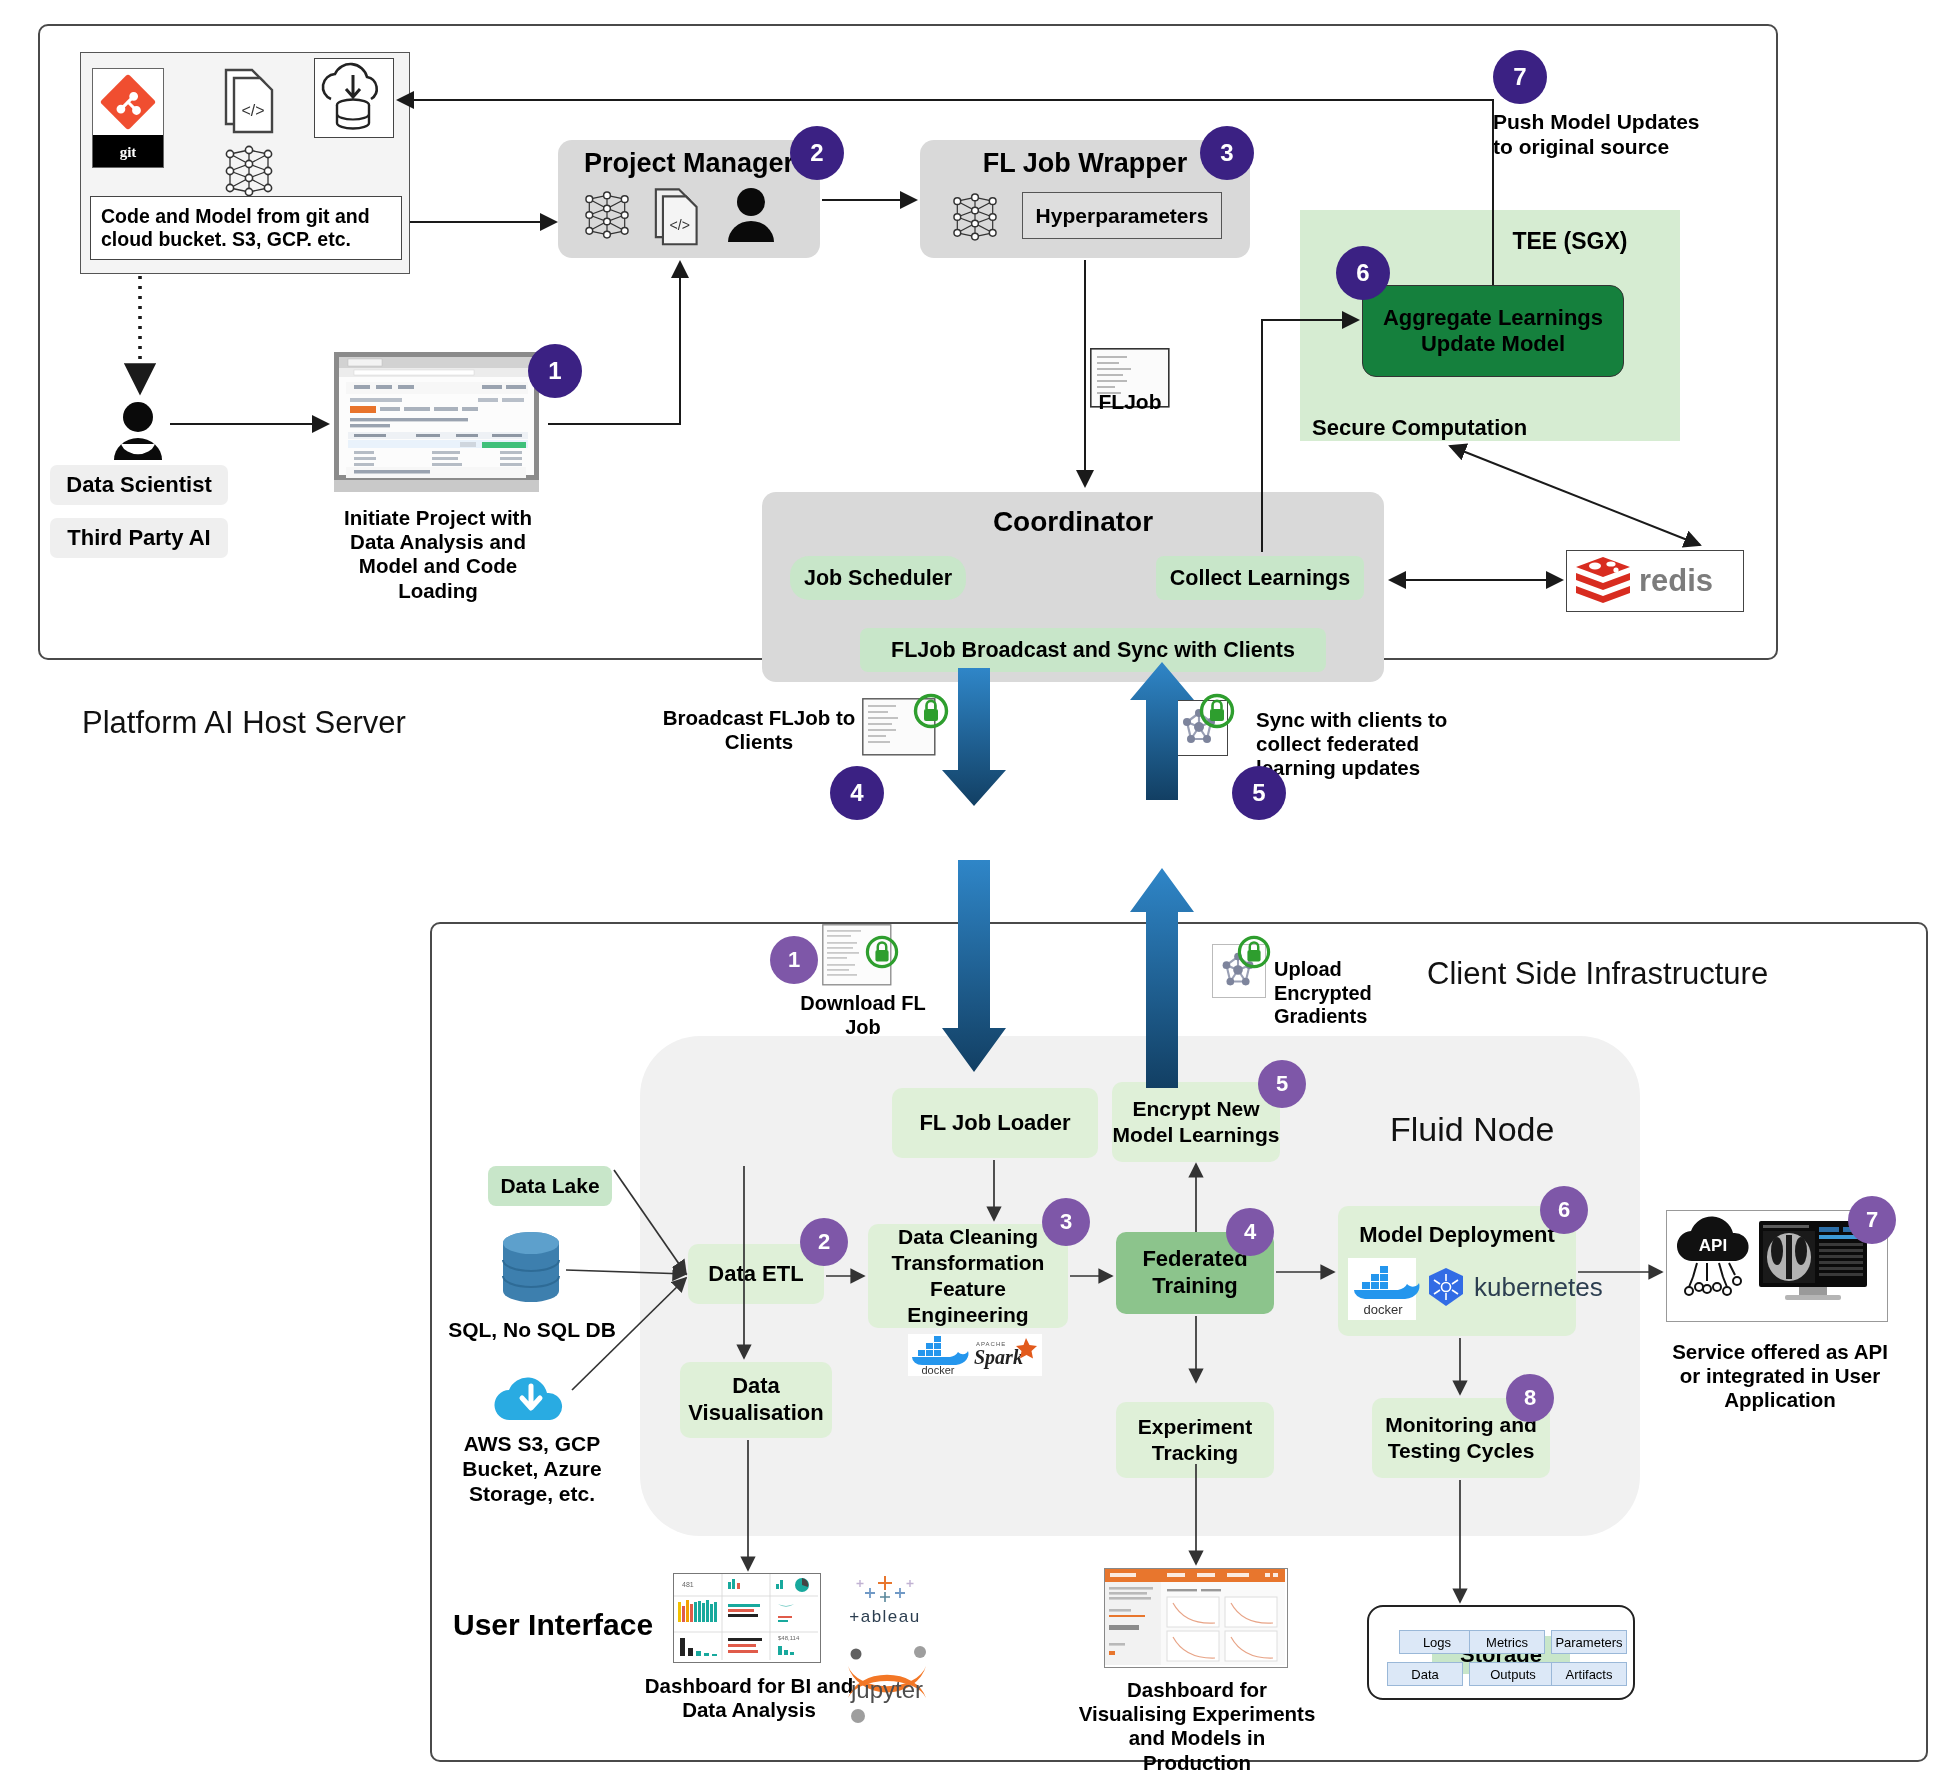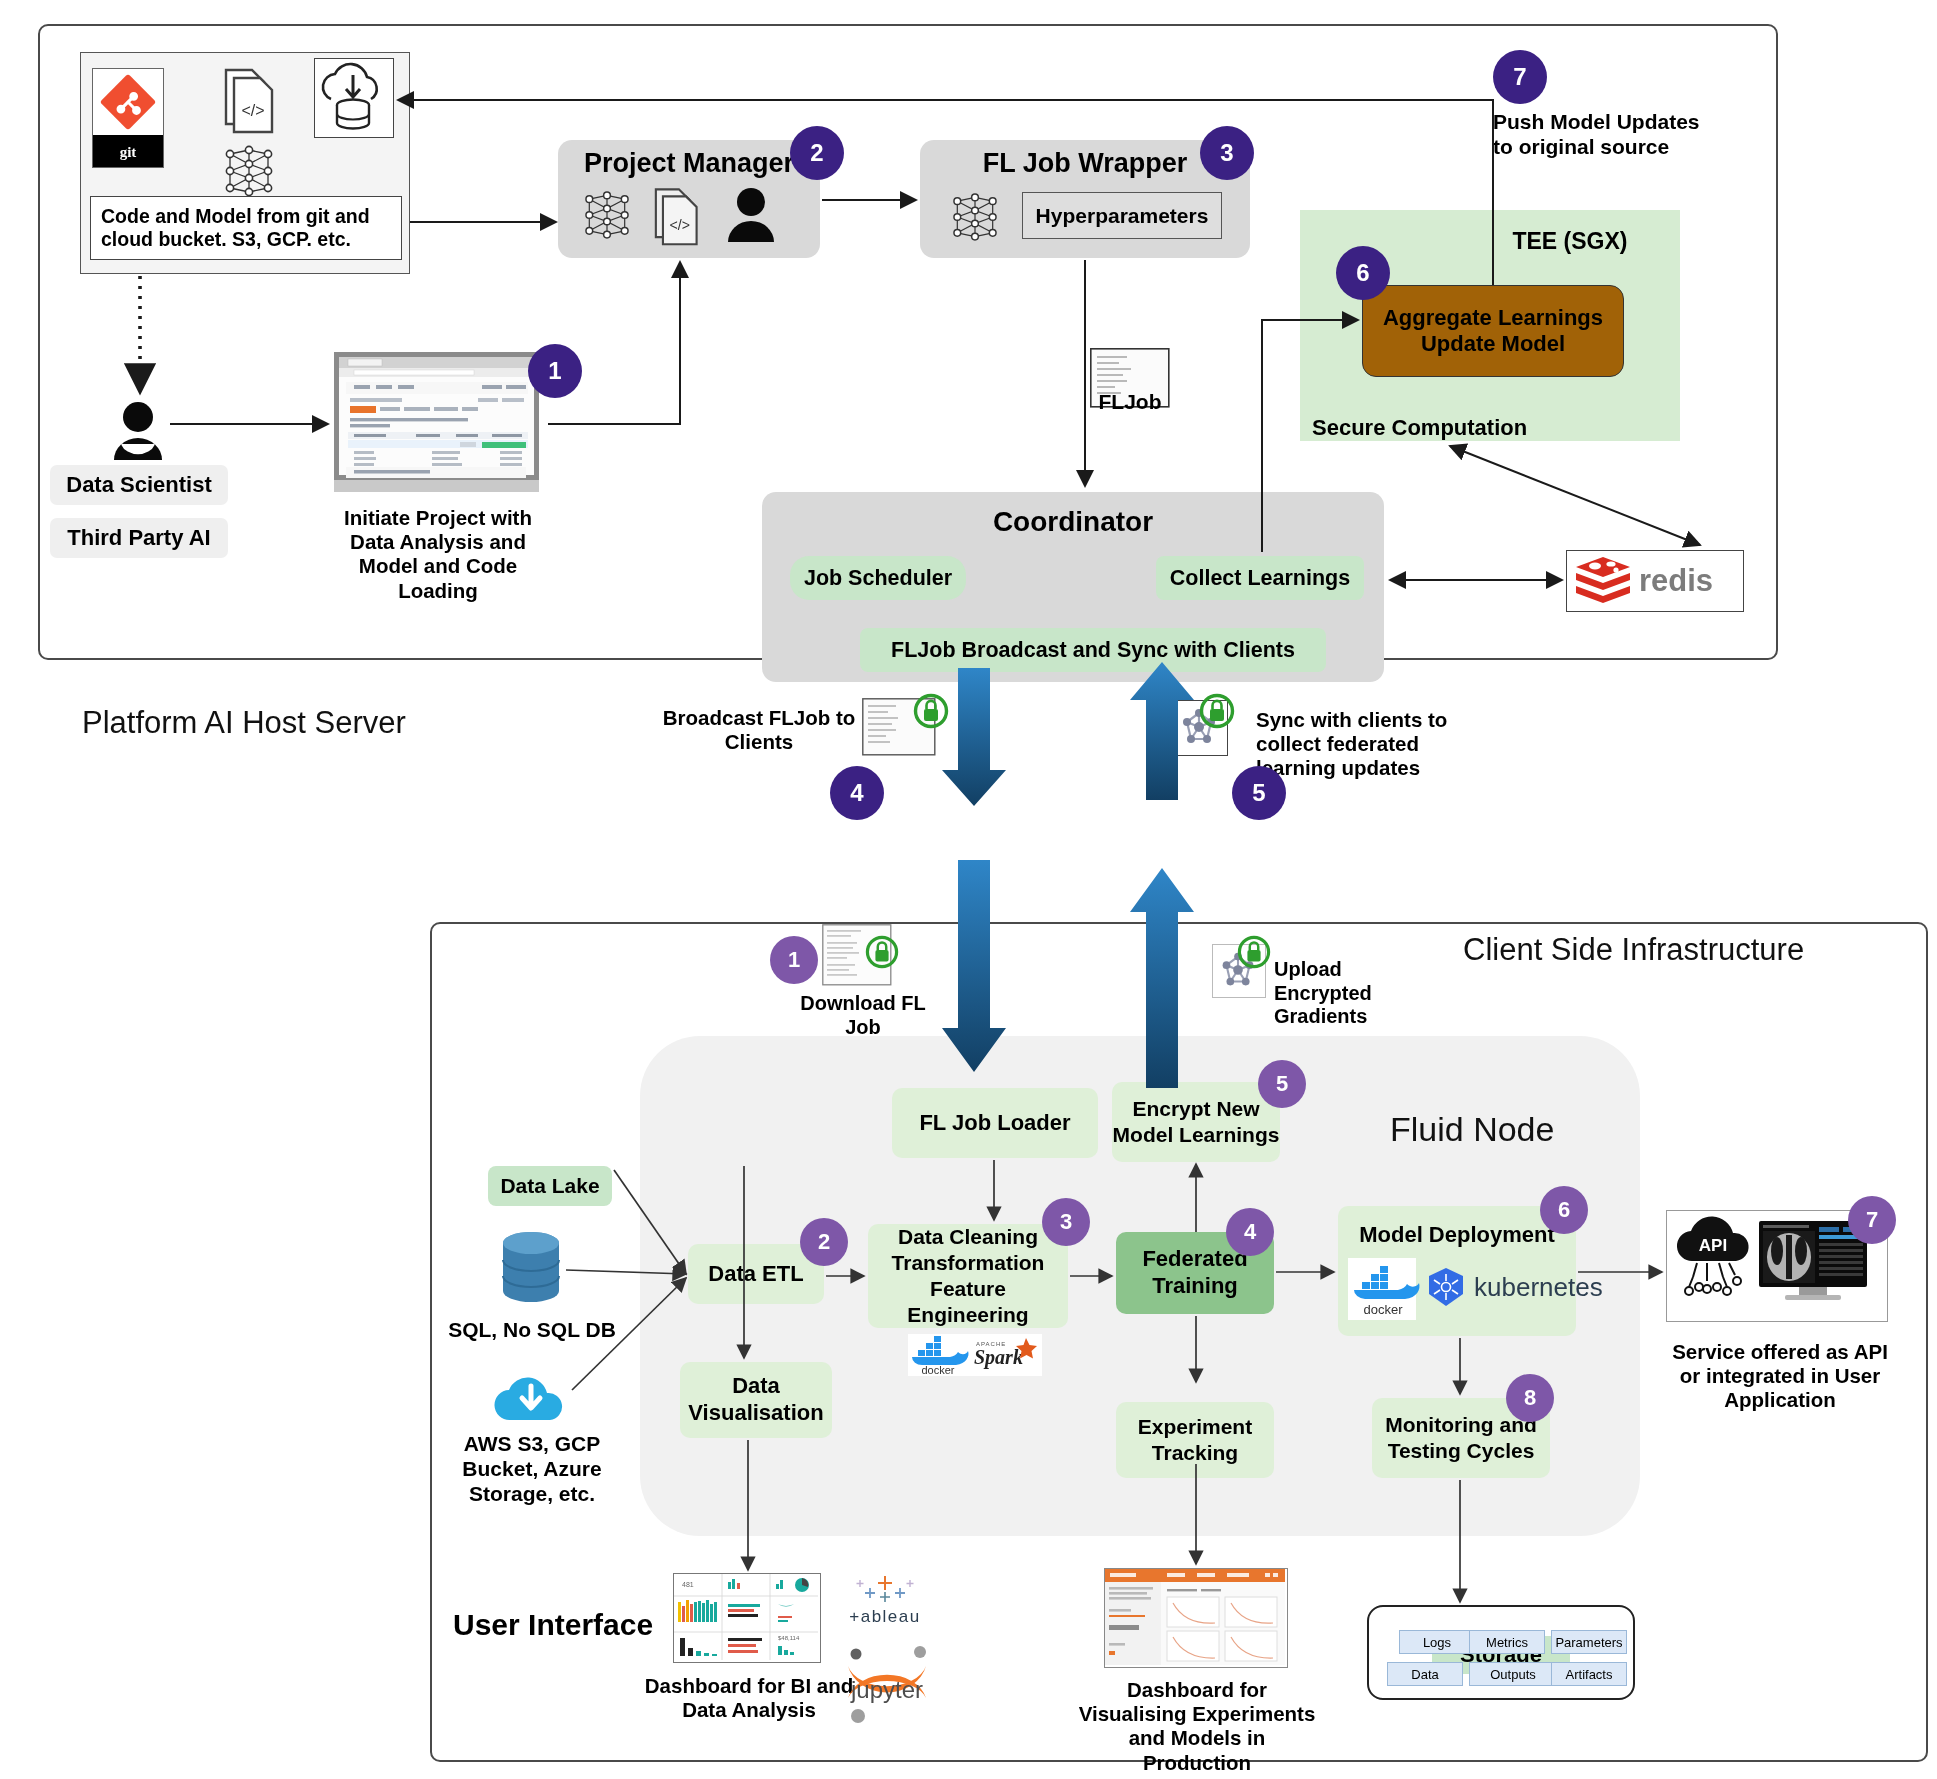--- a/index.html
+++ b/index.html
@@ -17,21 +17,21 @@
   .green-box{background:#c8e6c9;border-radius:8px;display:flex;align-items:center;
              justify-content:center;text-align:center;font-weight:bold;}
   .green-soft{background:#dff0d8;border-radius:10px;display:flex;align-items:center;
               justify-content:center;text-align:center;font-weight:bold;}
   .green-mid{background:#8cc48c;border-radius:10px;display:flex;align-items:center;
              justify-content:center;text-align:center;font-weight:bold;}
   .green-pane{background:#d6ecd2;}
   .pill{background:#efefef;border-radius:7px;display:flex;align-items:center;
         justify-content:center;font-weight:bold;}
   .white-card{background:#fff;border:1.5px solid #444;}
-  .rounded-card{background:#a16207;border:1.5px solid #333;border-radius:14px;
+  .rounded-card{background:#15803d;border:1.5px solid #333;border-radius:14px;
                 display:flex;align-items:center;justify-content:center;text-align:center;
                 font-weight:bold;}
   .lbl{font-weight:bold;text-align:center;line-height:1.18;}
   .lbl-l{font-weight:bold;text-align:left;line-height:1.18;}
   .hdr{font-weight:bold;text-align:center;}
 
   
   .badge{border-radius:50%;display:flex;align-items:center;justify-content:center;
          color:#fff;font-weight:bold;font-size:24px;}
   .badge.dark{background:#3b2183;}
@@ -391,21 +391,21 @@
   <g>
     <path d="M958,668 L990,668 L990,770 L1006,770 L974,806 L942,770 L958,770 Z" fill="url(#blg)"></path>
   </g>
 
   <g>
     <path d="M1146,800 L1146,700 L1130,700 L1162,662 L1194,700 L1178,700 L1178,800 Z" fill="url(#blg2)"></path>
   </g>
 </svg>
 
 <div class="abs outer" style="left:430px;top:922px;width:1498px;height:840px;"></div>
-<div class="abs outer-title" style="left:1427px;top:932px;margin-left:36px;">Client Side Infrastructure</div>
+<div class="abs outer-title" style="left:1427px;top:956px;">Client Side Infrastructure</div>
 
 <div class="abs fluid-pane" style="left:640px;top:1036px;width:1000px;height:500px;"></div>
 <div class="abs" style="left:1390px;top:1110px;font-size:34px;color:#111;">Fluid Node</div>
 
 <div class="abs badge light" style="left:770px;top:936px;width:48px;height:48px;font-size:22px;">1</div>
 <div class="abs" style="left:822px;top:924px;width:70px;height:62px;">
   <svg width="70" height="62" viewBox="0 0 70 62">
     <rect x="0.8" y="0.8" width="68" height="60" fill="#fcfcfc" stroke="#888" stroke-width="1.3"></rect>
     <g fill="#c9c9c9">
       <rect x="5" y="6" width="34" height="1.8"></rect>

